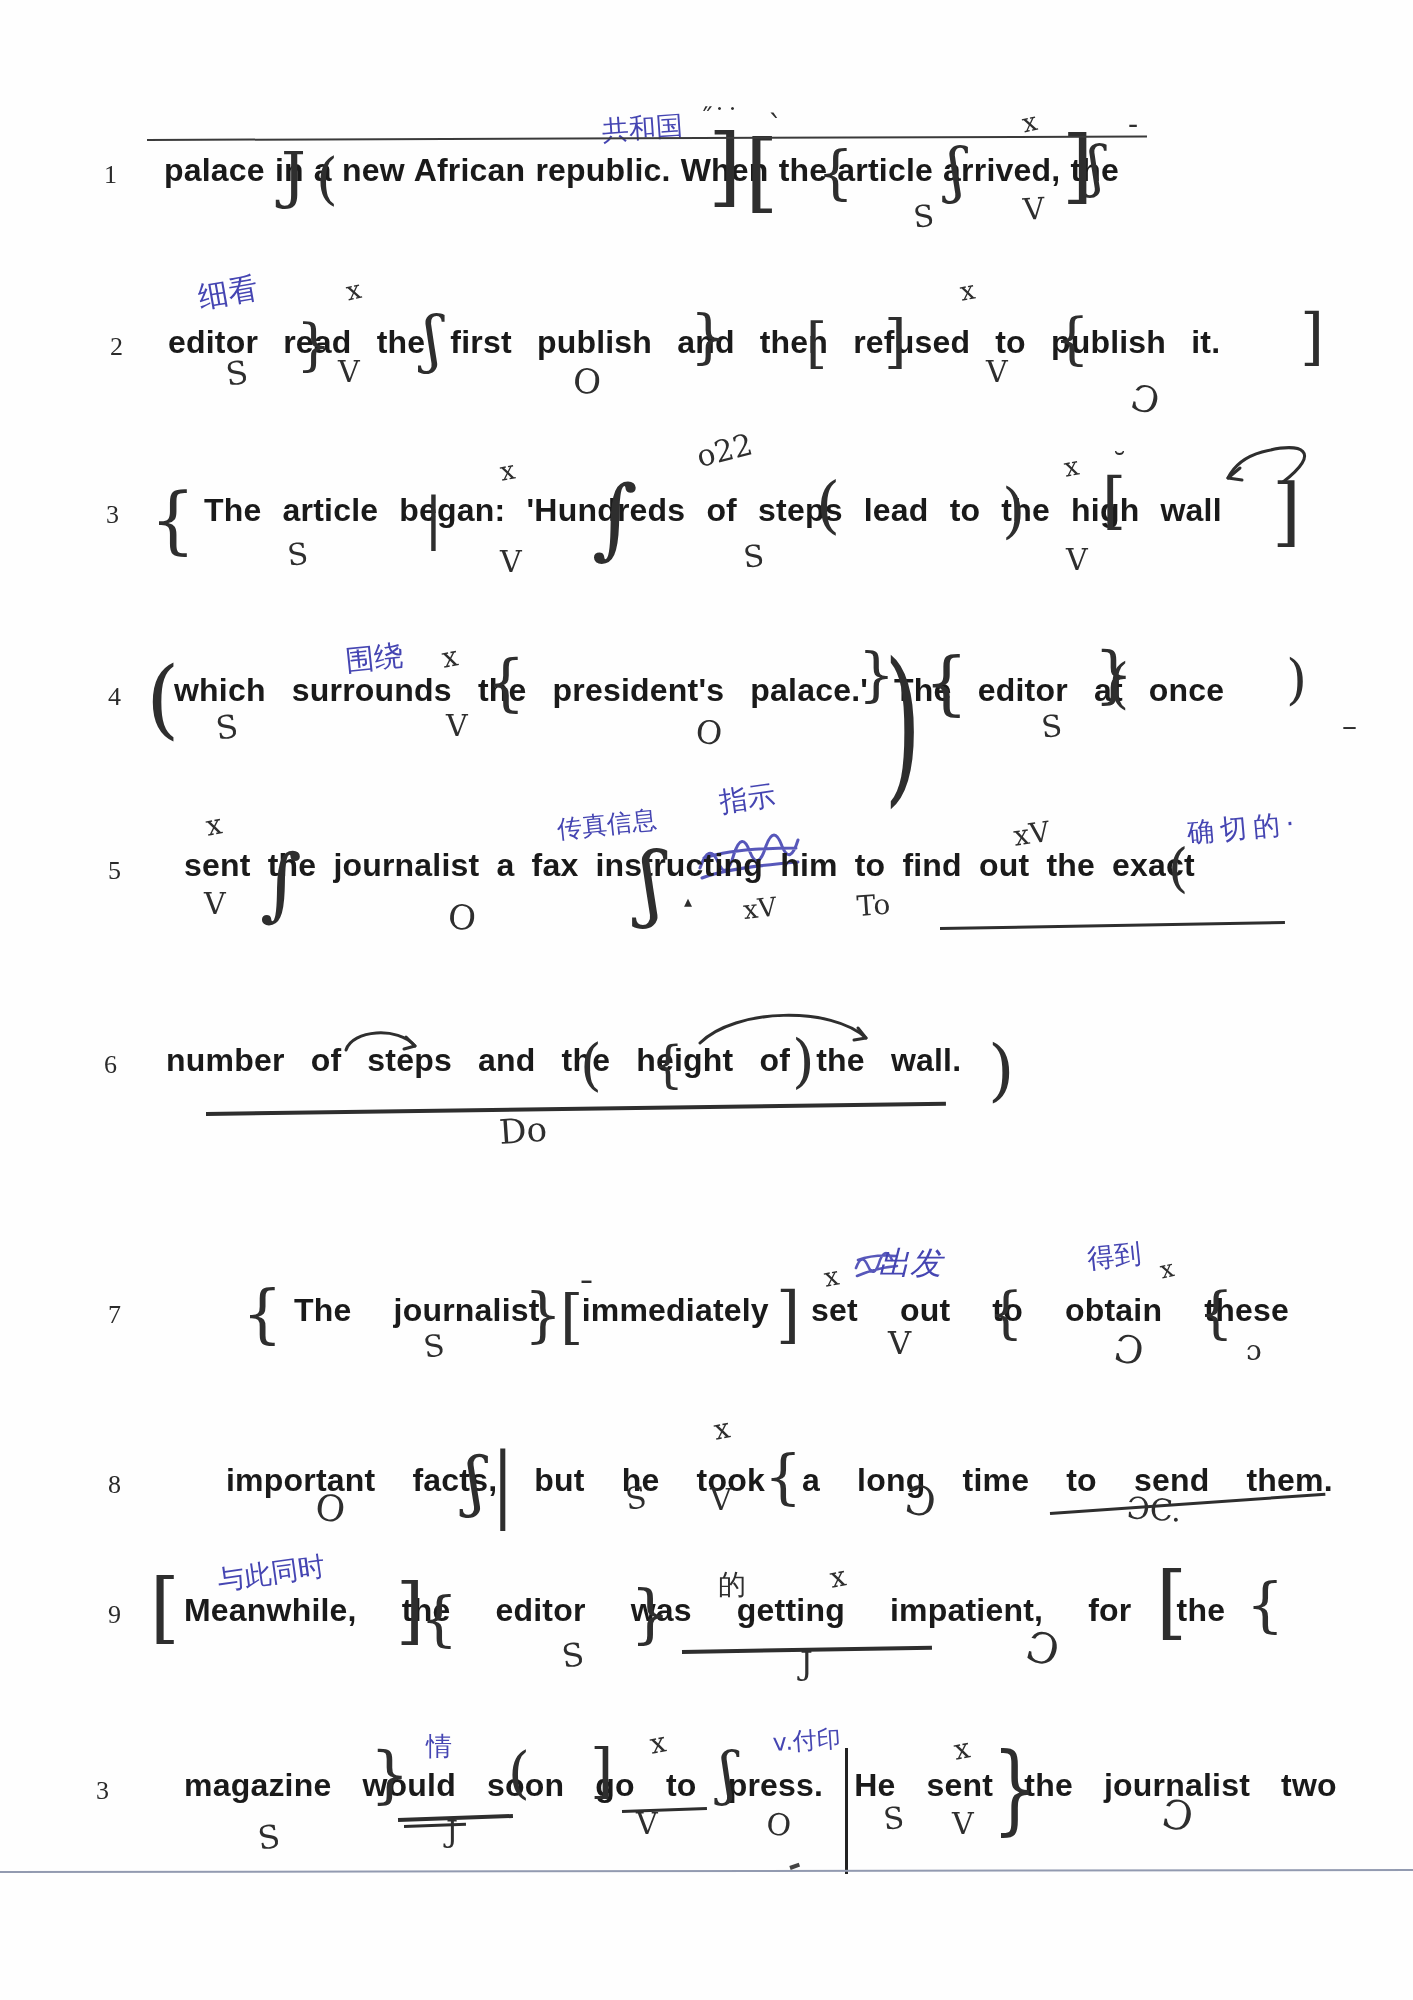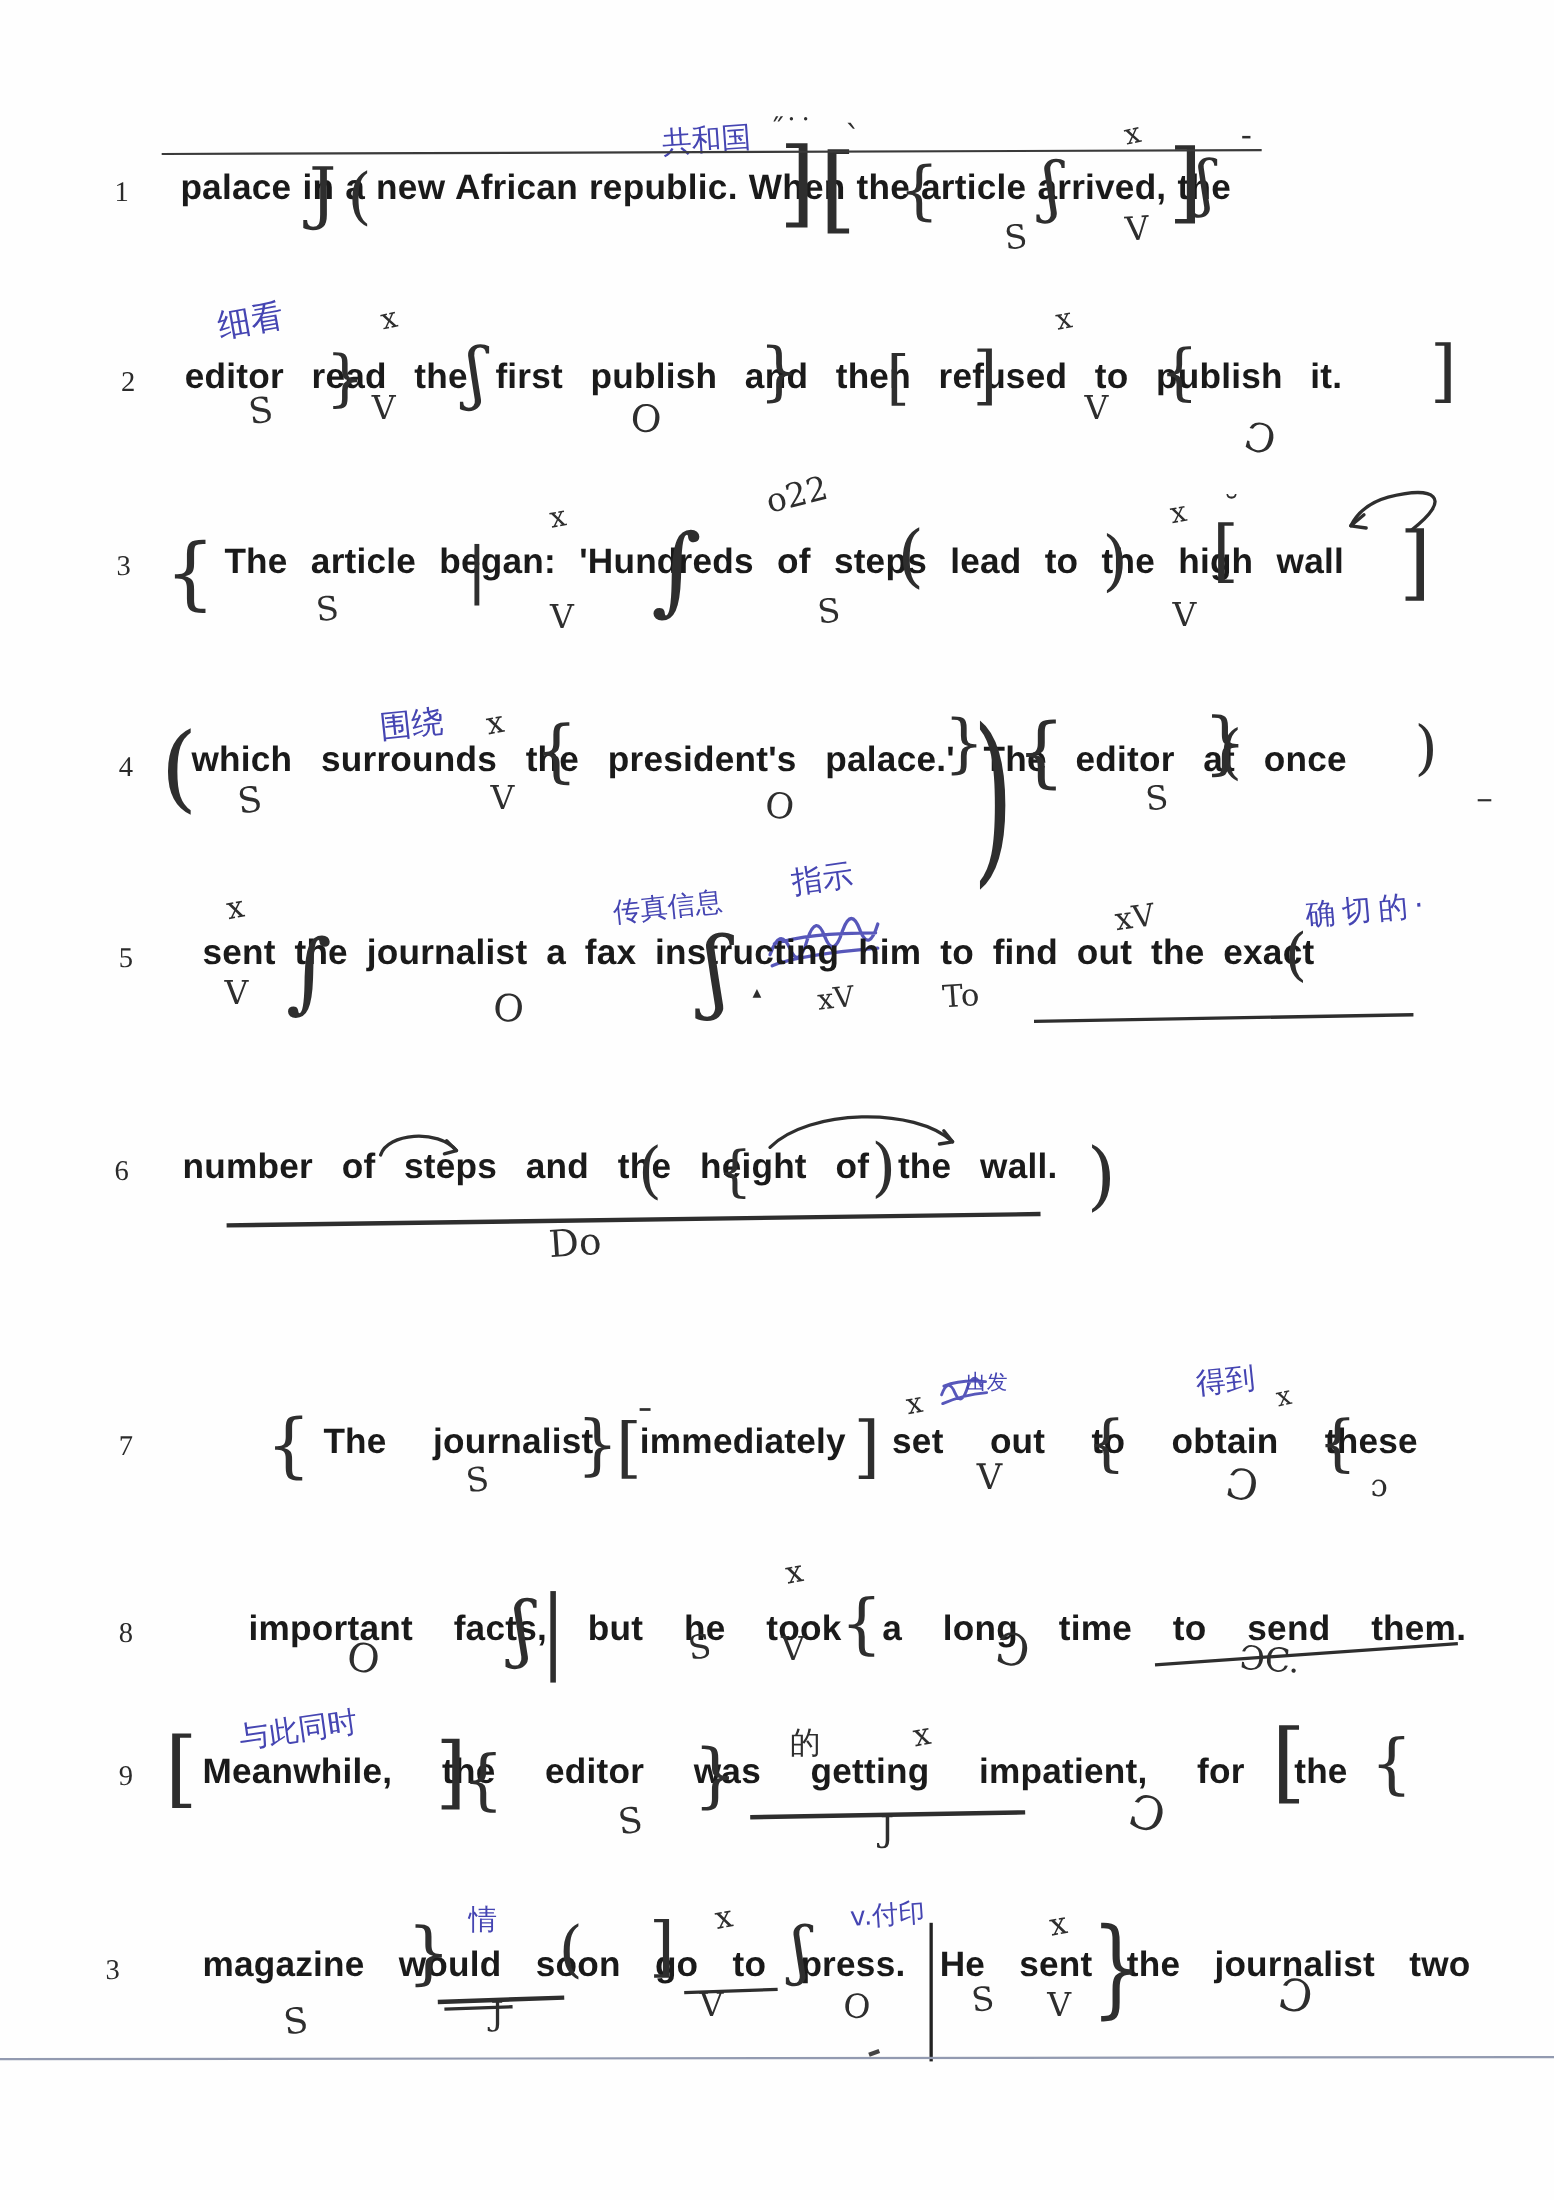--- a/index.html
+++ b/index.html
@@ -131,21 +131,21 @@
     <span class="mark" style="left: 792px; top: 1034px; font-size: 58px;">)</span>
     <span class="mark" style="left: 498px; top: 1116px; font-size: 34px; transform: rotate(-4deg);">Do</span>
     <span class="mark" style="left: 988px; top: 1038px; font-size: 68px;">)</span>
     <span class="mark" style="left: 242px; top: 1284px; font-size: 64px;">{</span>
     <span class="mark" style="left: 422px; top: 1334px; font-size: 30px; transform: rotate(-8deg);">S</span>
     <span class="mark" style="left: 524px; top: 1286px; font-size: 60px;">}</span>
     <span class="mark" style="left: 560px; top: 1288px; font-size: 60px;">[</span>
     <span class="mark" style="left: 578px; top: 1278px; font-size: 34px;">¯</span>
     <span class="mark" style="left: 776px; top: 1286px; font-size: 62px;">]</span>
     <span class="mark" style="left: 822px; top: 1266px; font-size: 26px; transform: rotate(-10deg);">x</span>
-    <span class="mark blue" style="left: 878px; top: 1248px; font-size: 19px;">出发</span>
+    <span class="mark blue" style="left: 878px; top: 1248px; font-size: 32px; font-style: italic;">出发</span>
     <span class="mark" style="left: 888px; top: 1328px; font-size: 32px;">V</span>
     <span class="mark" style="left: 988px; top: 1286px; font-size: 56px;">{</span>
     <span class="mark blue" style="left: 1086px; top: 1246px; font-size: 27px; transform: rotate(-6deg);">得到</span>
     <span class="mark" style="left: 1158px; top: 1260px; font-size: 24px; transform: rotate(-12deg);">x</span>
     <span class="mark" style="left: 1118px; top: 1330px; font-size: 38px; transform: rotate(10deg);">Ɔ</span>
     <span class="mark" style="left: 1198px; top: 1286px; font-size: 56px;">{</span>
     <span class="mark" style="left: 1246px; top: 1338px; font-size: 28px;">ɔ</span>
     <span class="mark" style="left: 318px; top: 1490px; font-size: 36px; transform: rotate(8deg);">O</span>
     <span class="mark" style="left: 466px; top: 1450px; font-size: 66px;">ʃ</span>
     <span class="mark" style="left: 492px; top: 1444px; font-size: 64px; transform: scaleY(1.3);">|</span>

